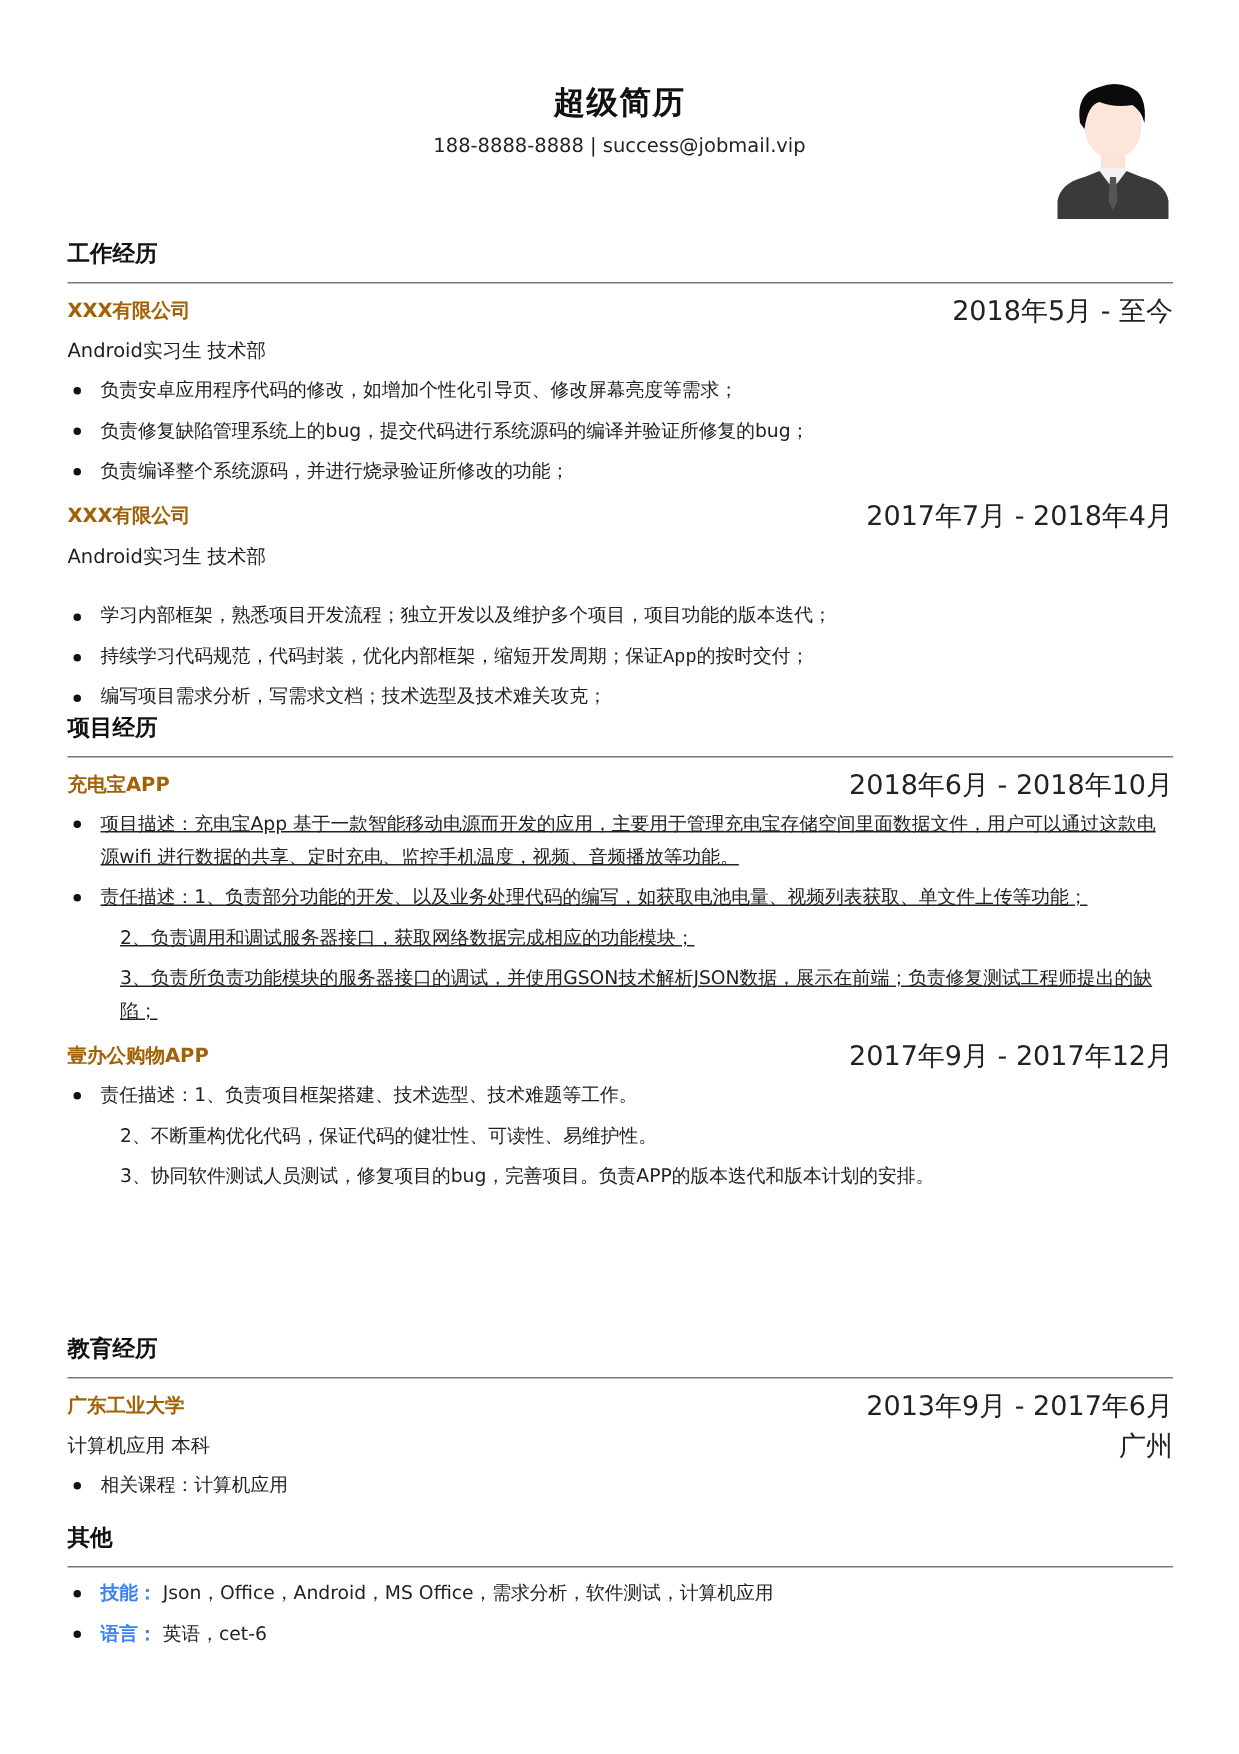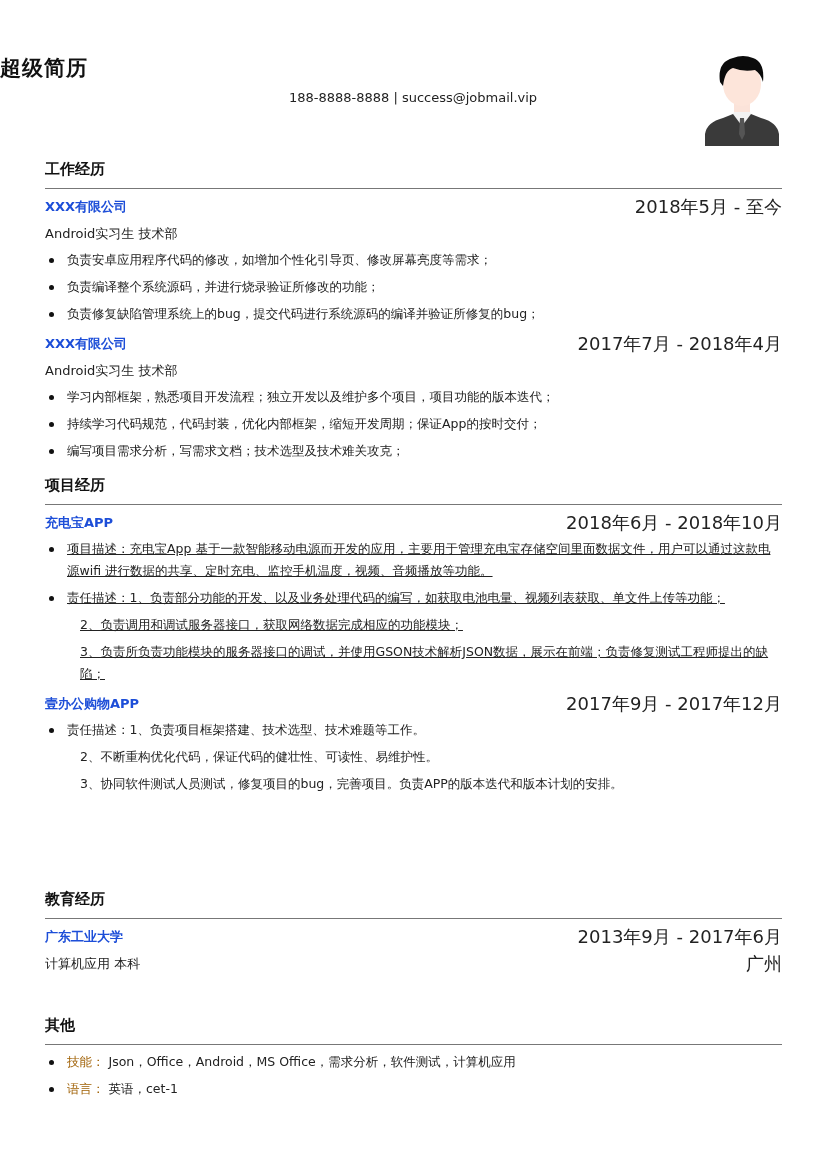--- a/index.html
+++ b/index.html
@@ -3,45 +3,45 @@
 <meta charset="utf-8">
 <style>
   html, body { margin: 0; padding: 0; background: #ffffff; }
   body {
     width: 826px; height: 1169px; position: relative; overflow: hidden;
     font-family: "DejaVu Sans", "Liberation Sans", sans-serif;
     color: #222; font-size: 13px;
   }
   .header { position: absolute; left: 0; top: 0; width: 826px; height: 150px; }
   .title {
-    position: absolute; left: 0; width: 826px; top: 54px; 
+    position: absolute; left: 0; width: 826px; top: 54px; text-align: center;
     font-size: 21px; font-weight: bold; color: #111; letter-spacing: 1px;
   }
   .contact {
     position: absolute; left: 0; width: 826px; top: 90px; text-align: center;
     font-size: 13px; color: #222;
   }
   .avatar { position: absolute; left: 703px; top: 52px; width: 78px; height: 94px; }
 
   .section { position: absolute; left: 45px; width: 737px; }
   .sec-title { font-size: 15px; font-weight: bold; color: #111; height: 22px; line-height: 22px; }
   .sec-line { height: 0; border-top: 1.5px solid #777; margin-top: 8px; }
   .row { display: flex; justify-content: space-between; align-items: center; height: 27px; }
   .row .left { font-size: 13px; }
-  .row .bold { font-weight: bold; color: #1d4ed8; }
+  .row .bold { font-weight: bold; color: #a16207; }
   .row .right { font-size: 18px; color: #222; }
   ul { list-style: none; margin: 0; padding: 0; }
   li { position: relative; padding-left: 22px; font-size: 12.5px; line-height: 22px; margin-bottom: 5px; color: #222; }
   li::before {
     content: ""; position: absolute; left: 4px; top: 9px; width: 5px; height: 5px;
     border-radius: 50%; background: #111;
   }
   li.sub { padding-left: 35px; }
   li.sub::before { display: none; }
-  li .label { font-weight: normal; color: #a16207; }
+  li .label { font-weight: bold; color: #3b82f6; }
 </style>
 </head>
 <body>
 
 <div class="header">
   <div class="title">超级简历</div>
   <div class="contact">188-8888-8888 | success@jobmail.vip</div>
   <div class="avatar">
     <svg width="78" height="94" viewBox="0 0 78 94">
       <path d="M2 94 L2 82 Q4 70 20 66 L30 62 L48 62 L58 66 Q74 70 76 82 L76 94 Z" fill="#3a3a3a"></path>
@@ -60,32 +60,32 @@
 
   <div class="row" style="margin-top:4px;">
     <span class="left bold">XXX有限公司</span>
     <span class="right">2018年5月 - 至今</span>
   </div>
   <div class="row">
     <span class="left">Android实习生 技术部</span>
   </div>
   <ul style="margin-top:2px;">
     <li>负责安卓应用程序代码的修改，如增加个性化引导页、修改屏幕亮度等需求；</li>
+    <li>负责修复缺陷管理系统上的bug，提交代码进行系统源码的编译并验证所修复的bug；</li>
     <li>负责编译整个系统源码，并进行烧录验证所修改的功能；</li>
-    <li>负责修复缺陷管理系统上的bug，提交代码进行系统源码的编译并验证所修复的bug；</li>
   </ul>
 
   <div class="row">
     <span class="left bold">XXX有限公司</span>
     <span class="right">2017年7月 - 2018年4月</span>
   </div>
   <div class="row">
     <span class="left">Android实习生 技术部</span>
   </div>
-  <ul style="margin-top:2px;">
+  <ul style="margin-top:16px;font-family:Liberation Mono, monospace;">
     <li>学习内部框架，熟悉项目开发流程；独立开发以及维护多个项目，项目功能的版本迭代；</li>
     <li>持续学习代码规范，代码封装，优化内部框架，缩短开发周期；保证App的按时交付；</li>
     <li>编写项目需求分析，写需求文档；技术选型及技术难关攻克；</li>
   </ul>
 </div>
 
 <div class="section" style="top:474px;">
   <div class="sec-title">项目经历</div>
   <div class="sec-line"></div>
 
@@ -115,22 +115,25 @@
   <div class="sec-title">教育经历</div>
   <div class="sec-line"></div>
   <div class="row" style="margin-top:4px;">
     <span class="left bold">广东工业大学</span>
     <span class="right">2013年9月 - 2017年6月</span>
   </div>
   <div class="row">
     <span class="left">计算机应用 本科</span>
     <span class="right">广州</span>
   </div>
+  <ul style="margin-top:2px;">
+    <li>相关课程：计算机应用</li>
+  </ul>
 </div>
 
 <div class="section" style="top:1014px;">
   <div class="sec-title">其他</div>
   <div class="sec-line"></div>
   <ul style="margin-top:6px;">
     <li><span class="label">技能：</span><span> Json，Office，Android，MS Office，需求分析，软件测试，计算机应用</span></li>
-    <li><span class="label">语言：</span><span> 英语，cet-1</span></li>
+    <li><span class="label">语言：</span><span> 英语，cet-6</span></li>
   </ul>
 </div>
 
 </body></html>

